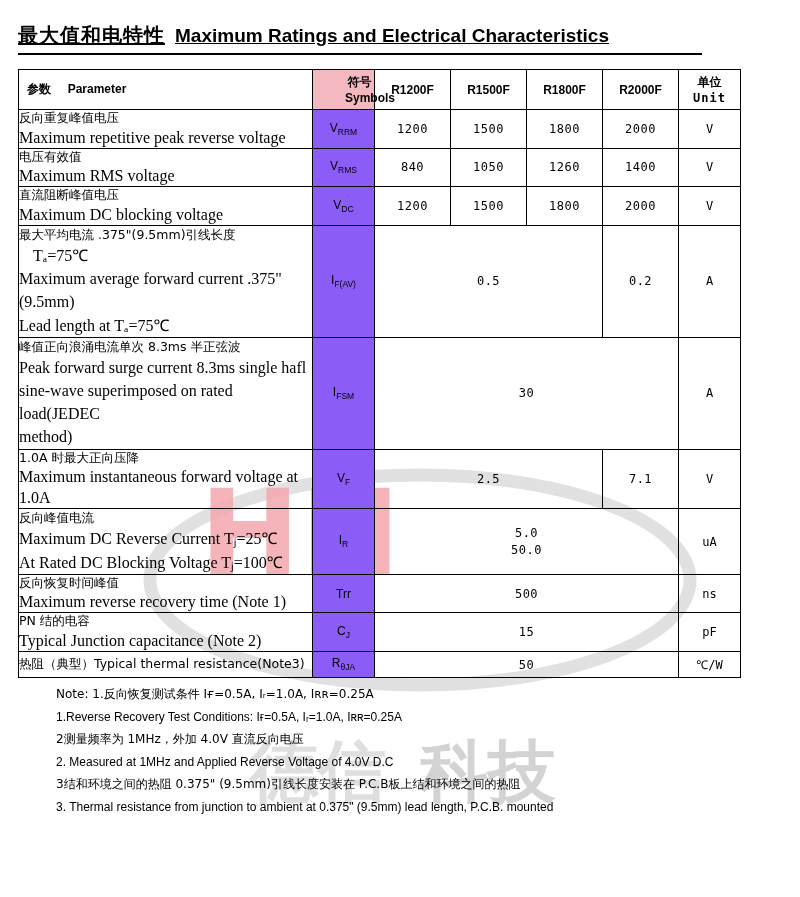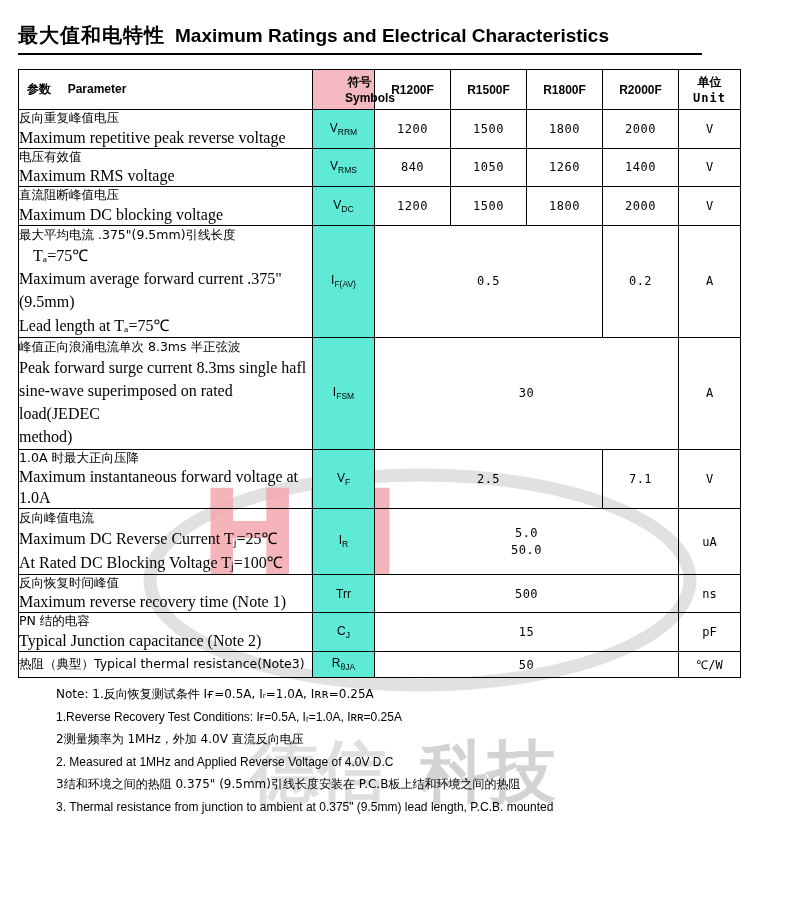--- a/index.html
+++ b/index.html
@@ -33,20 +33,21 @@
   }
 
   
   .title-row {
     display: flex;
     align-items: baseline;
     border-bottom: 2px solid #000;
     padding-bottom: 4px;
     margin: 0 2px 14px 2px;
     width: 684px;
+    text-decoration: underline;
   }
   .title-cn {
     font-family: "DejaVu Sans", sans-serif;
     font-weight: bold;
     font-size: 20px;
     letter-spacing: 1px;
     white-space: nowrap;
   }
   .title-en {
     font-family: "Liberation Sans", sans-serif;
@@ -109,21 +110,21 @@
     font-size: 12.5px;
     display: block;
   }
   .param-cell .l-en {
     font-family: Liberation Serif, serif;
     font-size: 16px;
     display: block;
   }
   .sym-cell {
     text-align: center;
-    background: #5eead4;
+    background: #8b5cf6;
     font-family: "Liberation Sans", sans-serif;
     font-size: 12.5px;
   }
   .sym-cell sub { font-size: 8.5px; }
   .val-cell {
     text-align: center;
     font-family: "DejaVu Sans Mono", monospace;
     font-size: 12px;
     letter-spacing: 0.5px;
   }

